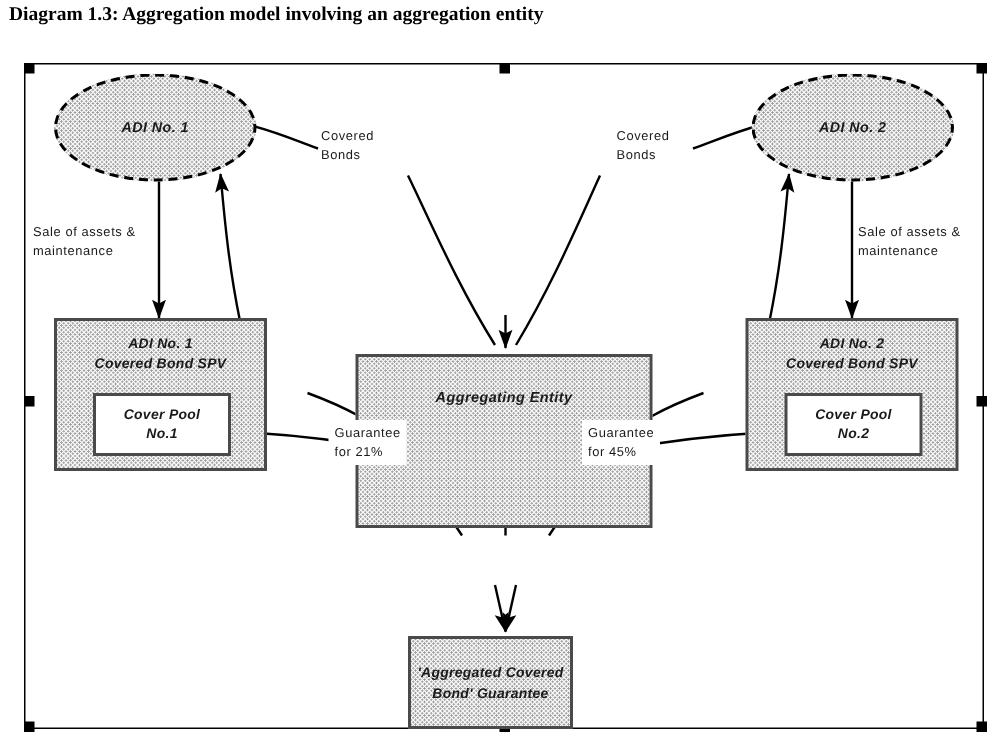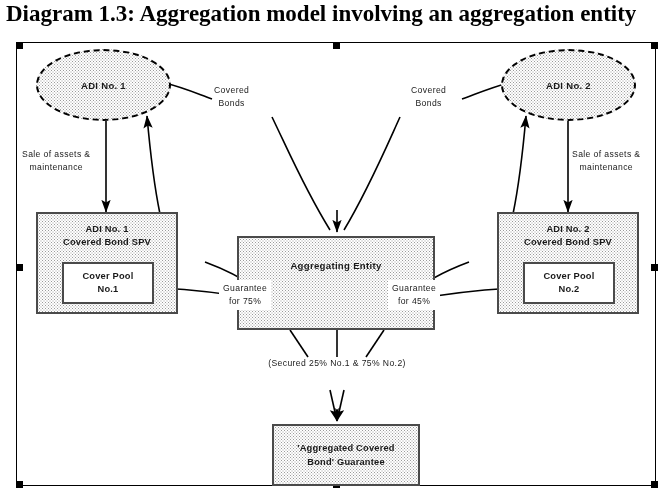--- a/index.html
+++ b/index.html
@@ -18,21 +18,21 @@
 
   
   #title {
     position: absolute;
     left: 6px;
     top: 1px;
     width: 650px;
     height: 28px;
     font-family: "Liberation Serif", serif;
     font-weight: bold;
-    font-size: 23px;
+    font-size: 13px;
     color: #000000;
     white-space: nowrap;
     letter-spacing: 0px;
   }
 
   
   #frame {
     position: absolute;
     left: 16px;
     top: 42px;
@@ -50,20 +50,21 @@
   }
 
   
   .dotfill {
     background-color: #ffffff;
     background-image:
       radial-gradient(#9b9b9b 0.65px, transparent 0.7px),
       radial-gradient(#9b9b9b 0.65px, transparent 0.7px);
     background-size: 3px 3px, 3px 3px;
     background-position: 0 0, 1.5px 1.5px;
+    font-style: italic;
   }
 
   
   .adi-ellipse {
     position: absolute;
     border: 2.5px dashed #000000;
     border-radius: 50%;
     display: flex;
     align-items: center;
     justify-content: center;
@@ -111,42 +112,42 @@
     line-height: 13px;
     letter-spacing: 0.2px;
   }
 
   
   #agg-box {
     position: absolute;
     left: 237px;
     top: 236px;
     width: 198px;
-    height: 94px;
+    height: 116px;
     border: 2.5px solid #4a4a4a;
     box-sizing: border-box;
   }
   #agg-label {
     position: absolute;
     left: 0;
     top: 22px;
     width: 100%;
     text-align: center;
     font-size: 9.6px;
     font-weight: bold;
     color: #1a1a1a;
     letter-spacing: 0.3px;
   }
 
   
   #inv-box {
     position: absolute;
     left: 272px;
     top: 424px;
-    width: 148px;
+    width: 110px;
     height: 62px;
     border: 2.5px solid #4a4a4a;
     box-sizing: border-box;
     display: flex;
     flex-direction: column;
     align-items: center;
     justify-content: center;
   }
   #inv-box span {
     font-size: 9.3px;
@@ -166,25 +167,24 @@
     letter-spacing: 0.4px;
     white-space: nowrap;
   }
   .lbl-white {
     position: absolute;
     background: #ffffff;
     font-size: 8.6px;
     color: #1a1a1a;
     line-height: 13px;
     letter-spacing: 0.4px;
-    text-align: center;
     white-space: nowrap;
     padding: 2px 4px;
   }
-  .lbl-c { text-align: center; }
+  .lbl-c { }
 
   
   #wires {
     position: absolute;
     left: 0;
     top: 0;
     width: 672px;
     height: 496px;
     pointer-events: none;
   }
@@ -302,25 +302,24 @@
     <div>Bonds</div>
   </div>
 
   <div class="lbl lbl-c" style="left:411px; top:84px;">
     <div>Covered</div>
     <div>Bonds</div>
   </div>
 
   <div class="lbl-white" style="left:219px; top:280px;">
     <div>Guarantee</div>
-    <div>for 75%</div>
+    <div>for 21%</div>
   </div>
 
   <div class="lbl-white" style="left:388px; top:280px;">
     <div>Guarantee</div>
     <div>for 45%</div>
   </div>
 
   <div class="lbl lbl-c" style="left:237px; top:357px; width:200px;">
-    <div>(Secured 25% No.1 &amp; 75% No.2)</div>
   </div>
 
 </div>
 
 </body></html>

